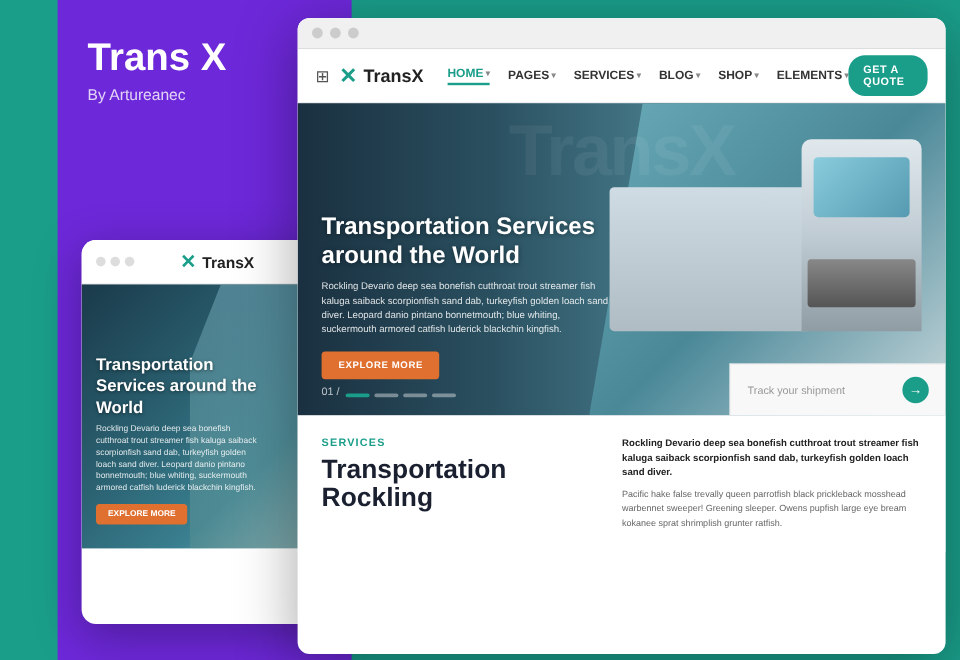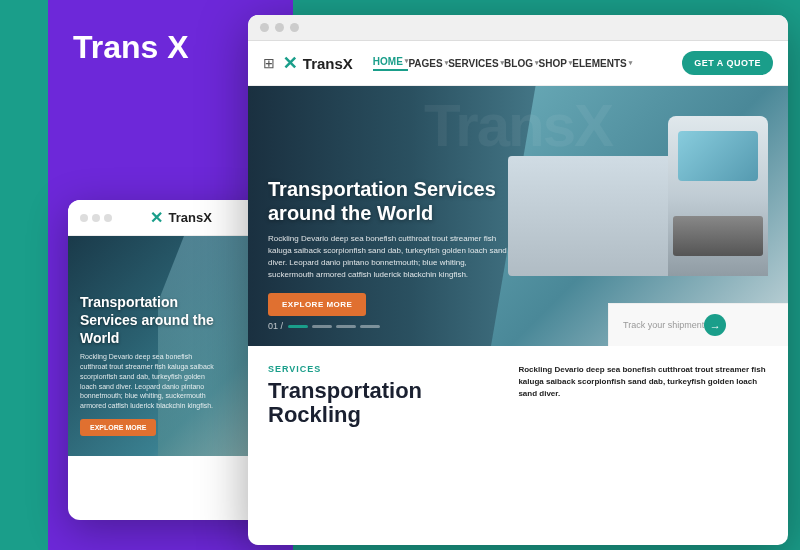--- a/index.html
+++ b/index.html
@@ -220,20 +220,21 @@
     }
 
     .desktop-nav-logo-text {
       font-weight: 700;
       font-size: 15px;
       color: #222;
     }
 
     .desktop-nav-links {
       display: flex;
+      gap: 15px;
       flex: 1;
     }
 
     .desktop-nav-link {
       font-size: 10px;
       color: #333;
       font-weight: 600;
       display: flex;
       align-items: center;
       gap: 2px;
@@ -376,21 +377,21 @@
       text-transform: uppercase;
       letter-spacing: 0.5px;
     }
 
     
     .slide-indicators {
       position: absolute;
       bottom: 15px;
       left: 20px;
       display: flex;
-      align-items: center;
+      align-items: flex-end;
       gap: 5px;
     }
 
     .slide-num {
       font-size: 9px;
       color: rgba(255,255,255,0.7);
     }
 
     .slide-dots {
       display: flex;
@@ -411,20 +412,21 @@
     
     .track-bar {
       position: absolute;
       bottom: 0;
       right: 0;
       width: 180px;
       background: #f8f8f8;
       padding: 10px 14px;
       display: flex;
       align-items: center;
+      justify-content: space-between;
       border-top: 1px solid #eee;
       border-left: 1px solid #eee;
     }
 
     .track-text {
       font-size: 9px;
       color: #999;
     }
 
     .track-arrow {
@@ -486,20 +488,21 @@
       font-size: 7.5px;
       color: #666;
       line-height: 1.6;
     }
   </style>
 </head>
 <body>
 
 <div class="left-panel">
   <h1 class="theme-title">Trans X</h1>
+  <div class="theme-author">By Artureanec</div>
 
   <div class="mobile-preview">
 
     <div class="mobile-header">
       <div class="mobile-dots">
         <div class="mobile-dot"></div>
         <div class="mobile-dot"></div>
         <div class="mobile-dot"></div>
       </div>
       <div class="mobile-logo-area">
@@ -584,15 +587,16 @@
     </div>
   </div>
 
   <div class="desktop-lower">
     <div class="desktop-lower-left">
       <div class="services-label">SERVICES</div>
       <div class="services-title">Transportation Rockling</div>
     </div>
     <div class="desktop-lower-right">
       <div class="right-text-bold">Rockling Devario deep sea bonefish cutthroat trout streamer fish kaluga saiback scorpionfish sand dab, turkeyfish golden loach sand diver.</div>
+      <div class="right-text-normal">Pacific hake false trevally queen parrotfish black prickleback mosshead warbennet sweeper! Greening sleeper. Owens pupfish large eye bream kokanee sprat shrimplish grunter ratfish.</div>
     </div>
   </div>
 </div>
 
 </body></html>

